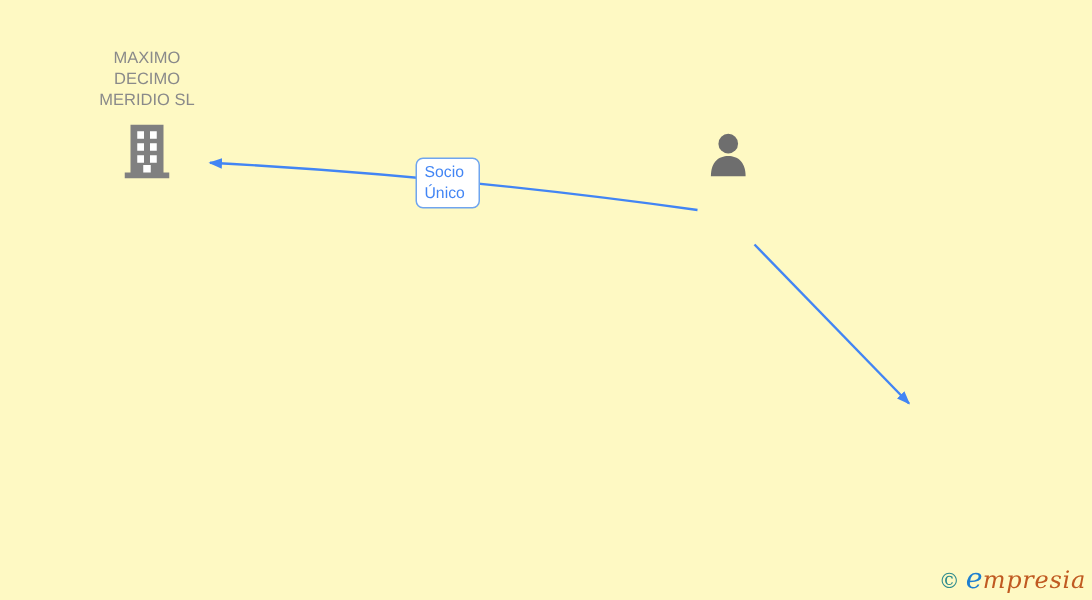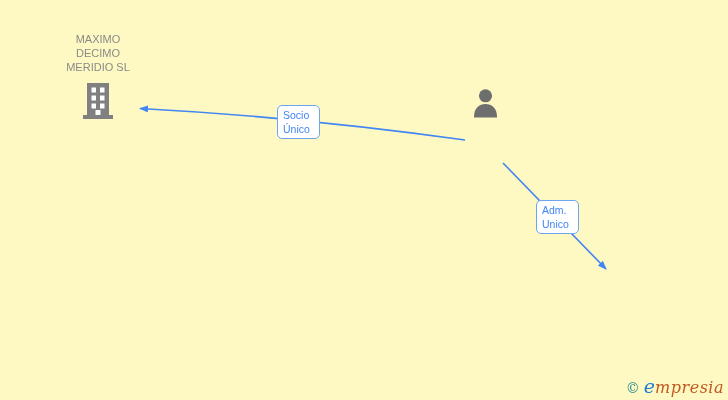--- a/index.html
+++ b/index.html
@@ -132,19 +132,18 @@
         <g fill="#6e6e6e">
           <circle cx="14" cy="7.5" r="6.8"></circle>
           <path d="M2,30 C2,20 7.5,16 14,16 C20.5,16 26,20 26,30 Z"></path>
         </g>
       </svg>
     </div>
   </div>
 
 
   <div class="edge-label edge-label-socio">Socio Único</div>
-  <div class="edge-label edge-label-adm">Adm. Unico</div>
 
   <div class="footer-logo">
     <span class="logo-copyright">©</span><span class="logo-initial">e</span><span class="logo-rest">mpresia</span>
   </div>
 
 </div>
 
 </body></html>

